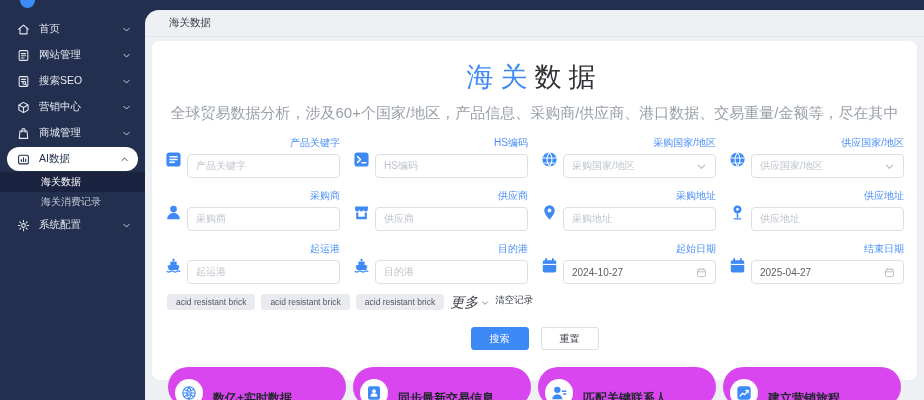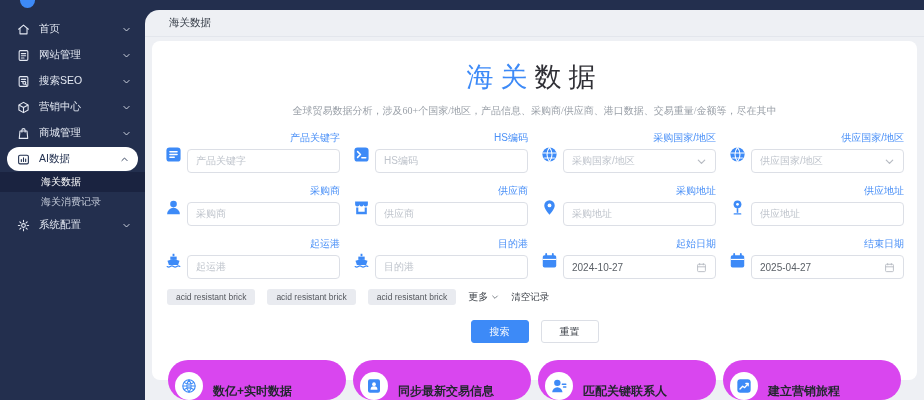--- a/index.html
+++ b/index.html
@@ -22,38 +22,38 @@
   
   .main { flex:1; margin-top:10px; background:#eef0f4; border-radius:14px 0 0 0; min-width:0; display:flex; flex-direction:column; }
   .tabbar { height:27px; flex:none; display:flex; align-items:center; padding-left:24px; border-bottom:1px solid #e3e6ec; }
   .tab { font-size:10.5px; color:#333a45; cursor:pointer; }
 
   .card { background:#ffffff; border-radius:8px; margin:4px 7px 0 7px; height:339px; padding:10px 4px 0 4px; }
 
   .title { text-align:center; font-size:27px; font-weight:500; letter-spacing:7px; margin-top:8px; }
   .t-blue { color:#3d8af7; }
   .t-dark { color:#303固3; color:#303036; }
-  .subtitle { text-align:center; font-size:10px; color:#9aa0a8; margin:9px 0 13px;font-family:Liberation Serif, serif; }
+  .subtitle { text-align:center; font-size:15px; color:#9aa0a8; margin:9px 0 13px; }
 
   
   .form-grid { display:grid; grid-template-columns:repeat(4,1fr); column-gap:13px; row-gap:11px; padding:0 9px; }
   .field { display:flex; min-width:0; }
   .f-icon { width:17px; height:17px; margin:15px 5px 0 0; flex:none; }
   .f-icon svg { width:100%; height:100%; display:block; }
   .f-body { flex:1; min-width:0;text-align:right; }
   .f-label { color:#4a90f7; font-size:10px; margin-bottom:4px; white-space:nowrap; }
   .f-input { height:24px; border:1px solid #dcdfe6; border-radius:4px; background:#fff; display:flex; align-items:center; padding:0 8px; font-size:10px; cursor:text; }
   .f-input .ph { color:#bfc4cc; white-space:nowrap; overflow:hidden; }
   .f-input .val { color:#5a5f66; white-space:nowrap; }
   .suffix { margin-left:auto; width:11px; height:11px; color:#b6bac2; flex:none; display:inline-flex; }
   .suffix svg { width:100%; height:100%; }
 
-  .tags-row { display:flex; align-items:center; gap:12px; padding:10px 0 0 11px; }
+  .tags-row { display:flex; align-items:flex-start; gap:6px; padding:10px 0 0 11px; }
   .tag { background:#e9ebf0; border-radius:3px; padding:3px 9px; color:#55585e; font-size:8.5px; cursor:pointer; white-space:nowrap; }
-  .more-btn { color:#3a3f46; font-size:10px; display:inline-flex; align-items:center; gap:3px; cursor:pointer; }
+  .more-btn { color:#3a3f46; font-size:14px; display:inline-flex; align-items:center; gap:3px; cursor:pointer;font-style:italic; }
   .more-btn .chev-s { width:8px; height:8px; display:inline-flex; color:#6a6f76; }
   .clear-btn { color:#3a3f46; font-size:9.5px; cursor:pointer; }
 
   .btn-row { display:flex; justify-content:center; gap:12px; margin-top:15px; }
   .btn { height:23px; border-radius:3px; font-size:10px; padding:0 18px; cursor:pointer; font-family:inherit; }
   .btn.primary { background:#3d8af7; border:1px solid #3d8af7; color:#fff; }
   .btn.ghost { background:#fff; border:1px solid #dcdfe6; color:#3a3f46; }
 
   .features { display:flex; justify-content:space-between; padding:0 12px; margin-top:17px; }
   .feature { width:178px; height:40px; background:#d946ef; border-radius:20px; display:flex; align-items:flex-end; }

